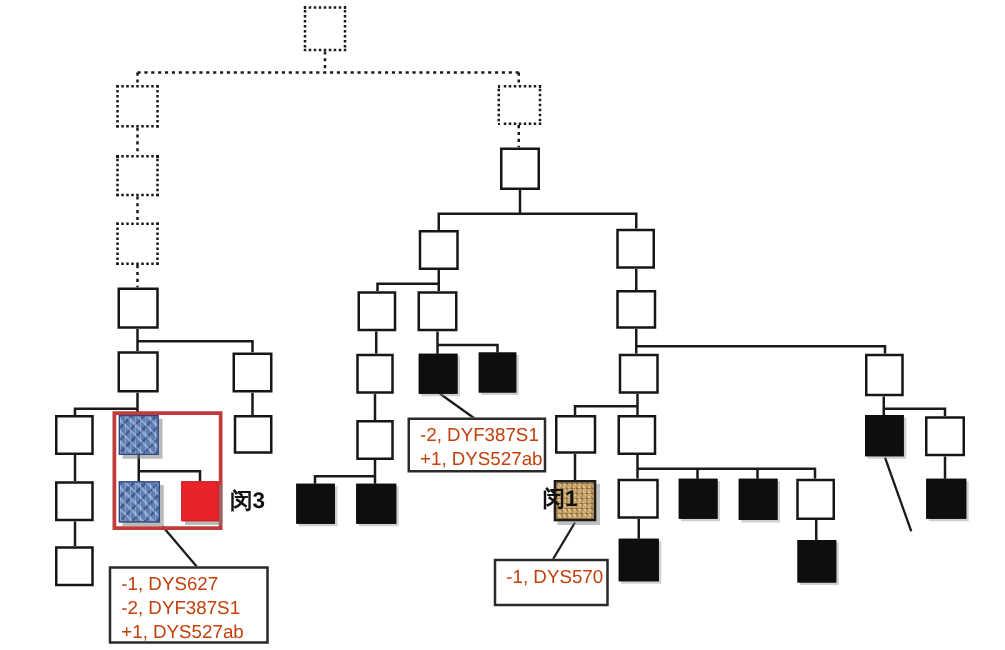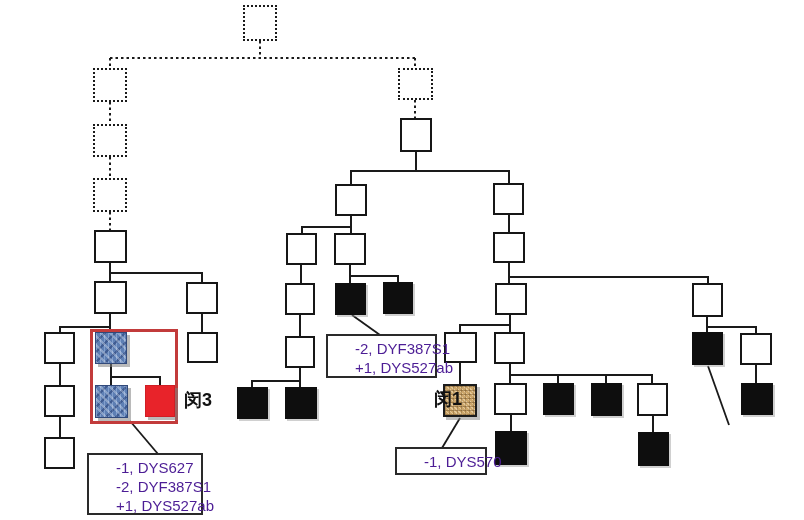--- a/index.html
+++ b/index.html
@@ -27,21 +27,21 @@
     background-image:
       repeating-linear-gradient(0deg, rgba(92,62,22,.38) 0 1px, rgba(92,62,22,0) 1px 4px),
       repeating-linear-gradient(90deg, rgba(92,62,22,.30) 0 1px, rgba(92,62,22,0) 1px 4px),
       repeating-linear-gradient(45deg, rgba(255,240,210,.45) 0 1px, rgba(255,240,210,0) 1px 3px);
     box-shadow:3px 3px 0 rgba(130,130,130,.5);
   }
   .node.red{background:#e8232a;border:1px solid #cf1e25;box-shadow:3px 3px 0 rgba(130,130,130,.55);}
   #highlight-box{position:absolute;box-sizing:border-box;border:3px solid #c23b3b;background:transparent;z-index:1;}
   .annotation{
     position:absolute;box-sizing:border-box;border:2px solid #2a2a2a;background:#ffffff;
-    z-index:3;padding:3px 27px;font-size:15px;line-height:19px;color:#4c1d95;white-space:nowrap;
+    z-index:3;padding:3px 8px;font-size:15px;line-height:19px;color:#c2410c;white-space:nowrap;
   }
   .family-label{position:absolute;z-index:3;font-weight:bold;color:#111;font-size:18px;line-height:18px;text-align:right;}
 </style>
 </head>
 <body>
 
 <div id="stage">
   <svg id="edge-layer" xmlns="http://www.w3.org/2000/svg" viewBox="0 0 804 520">
       <polyline points="110,263 110,281" fill="none" stroke="#1a1a1a" stroke-width="2"></polyline>
       <polyline points="110,273 202,273 202,282" fill="none" stroke="#1a1a1a" stroke-width="2"></polyline>
@@ -125,27 +125,27 @@
     <div class="node blank" style="left: 494px; top: 383px; width: 33px; height: 32px;"></div>
     <div class="node affected" style="left: 543px; top: 383px; width: 31px; height: 32px;"></div>
     <div class="node affected" style="left: 591px; top: 383px; width: 31px; height: 33px;"></div>
     <div class="node blank" style="left: 637px; top: 383px; width: 31px; height: 33px;"></div>
     <div class="node affected" style="left: 495px; top: 431px; width: 32px; height: 34px;"></div>
     <div class="node affected" style="left: 638px; top: 432px; width: 31px; height: 34px;"></div>
     <div class="node blank" style="left: 692px; top: 283px; width: 31px; height: 34px;"></div>
     <div class="node affected" style="left: 692px; top: 332px; width: 31px; height: 33px;"></div>
     <div class="node blank" style="left: 740px; top: 333px; width: 32px; height: 32px;"></div>
     <div class="node affected" style="left: 741px; top: 383px; width: 32px; height: 32px;"></div>
-    <div class="annotation" style="left: 87px; top: 453px; width: 116px; height: 62px;">
+    <div class="annotation" style="left: 87px; top: 453px; width: 128px; height: 62px;">
       <div>-1, DYS627</div>
       <div>-2, DYF387S1</div>
       <div>+1, DYS527ab</div>
     </div>
     <div class="annotation" style="left: 326px; top: 334px; width: 111px; height: 44px;">
       <div>-2, DYF387S1</div>
       <div>+1, DYS527ab</div>
     </div>
-    <div class="annotation" style="left: 395px; top: 447px; width: 92px; height: 28px;">
+    <div class="annotation" style="left: 395px; top: 447px; width: 92px; height: 38px;">
       <div>-1, DYS570</div>
     </div>
     <div class="family-label" style="left: 184px; top: 391px;">闵3</div>
     <div class="family-label" style="left: 410px; top: 390px; margin-left: 24px;">闵1</div>
   </div>
 
 </body></html>

